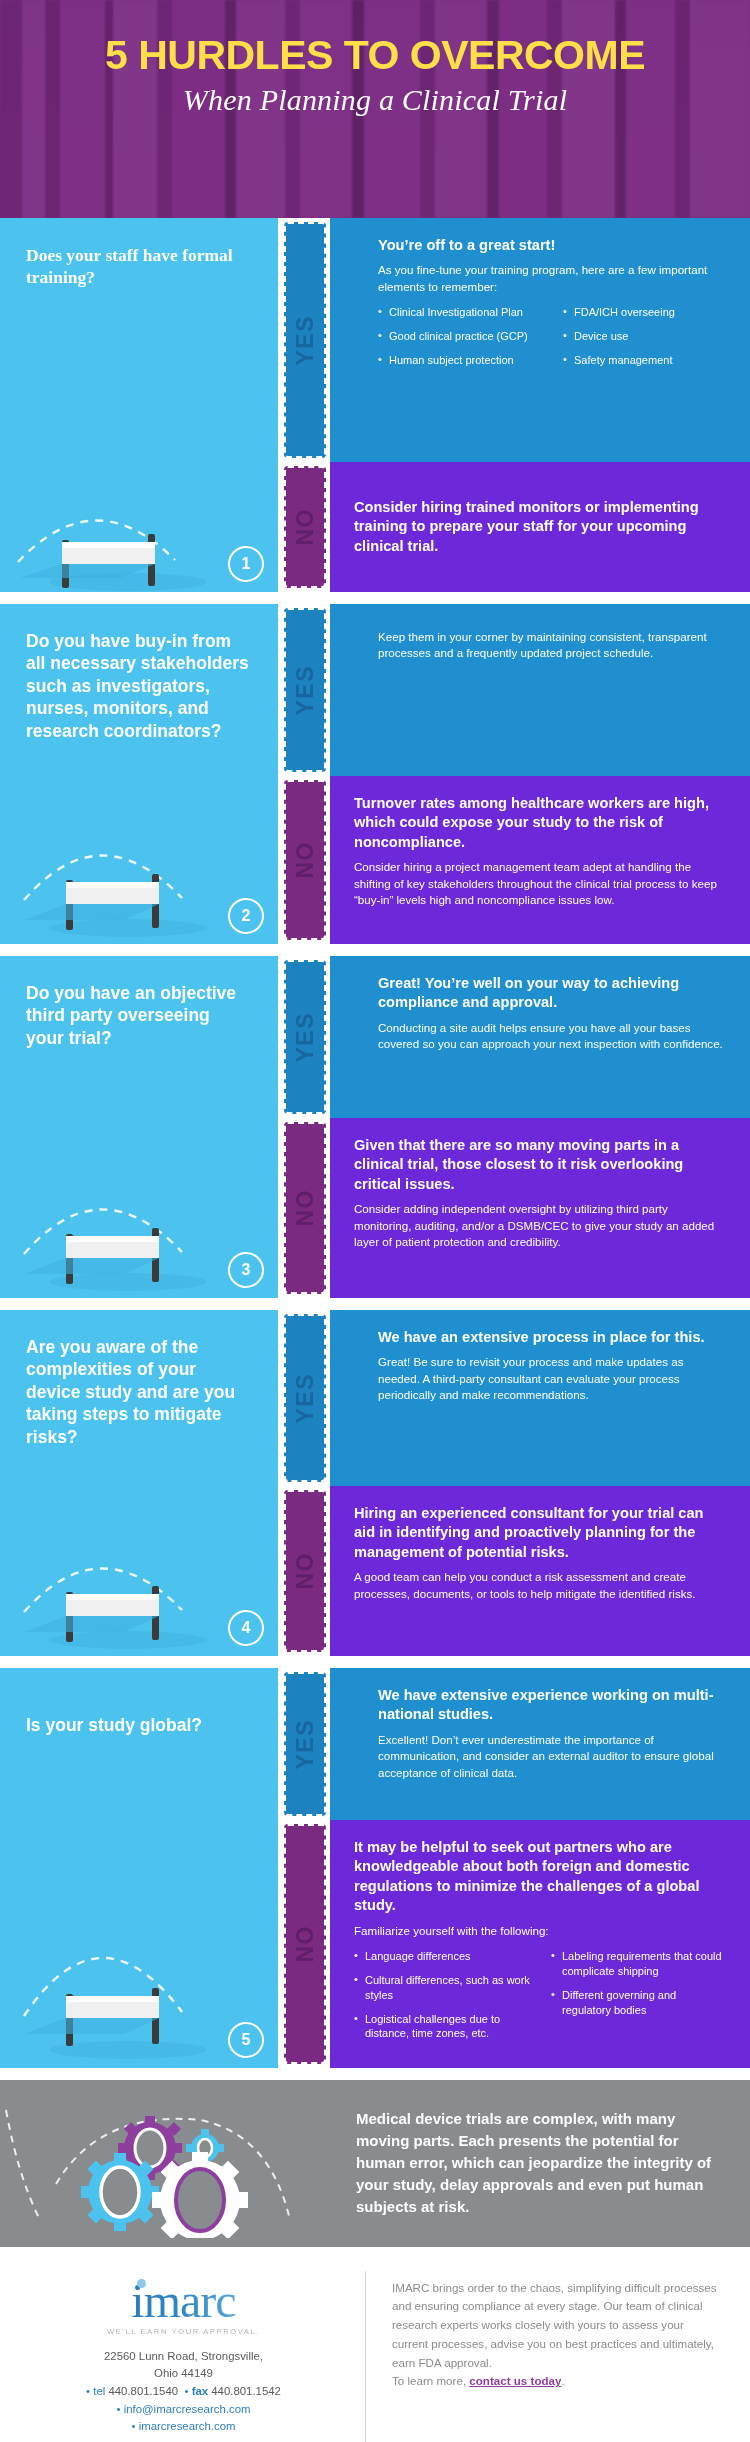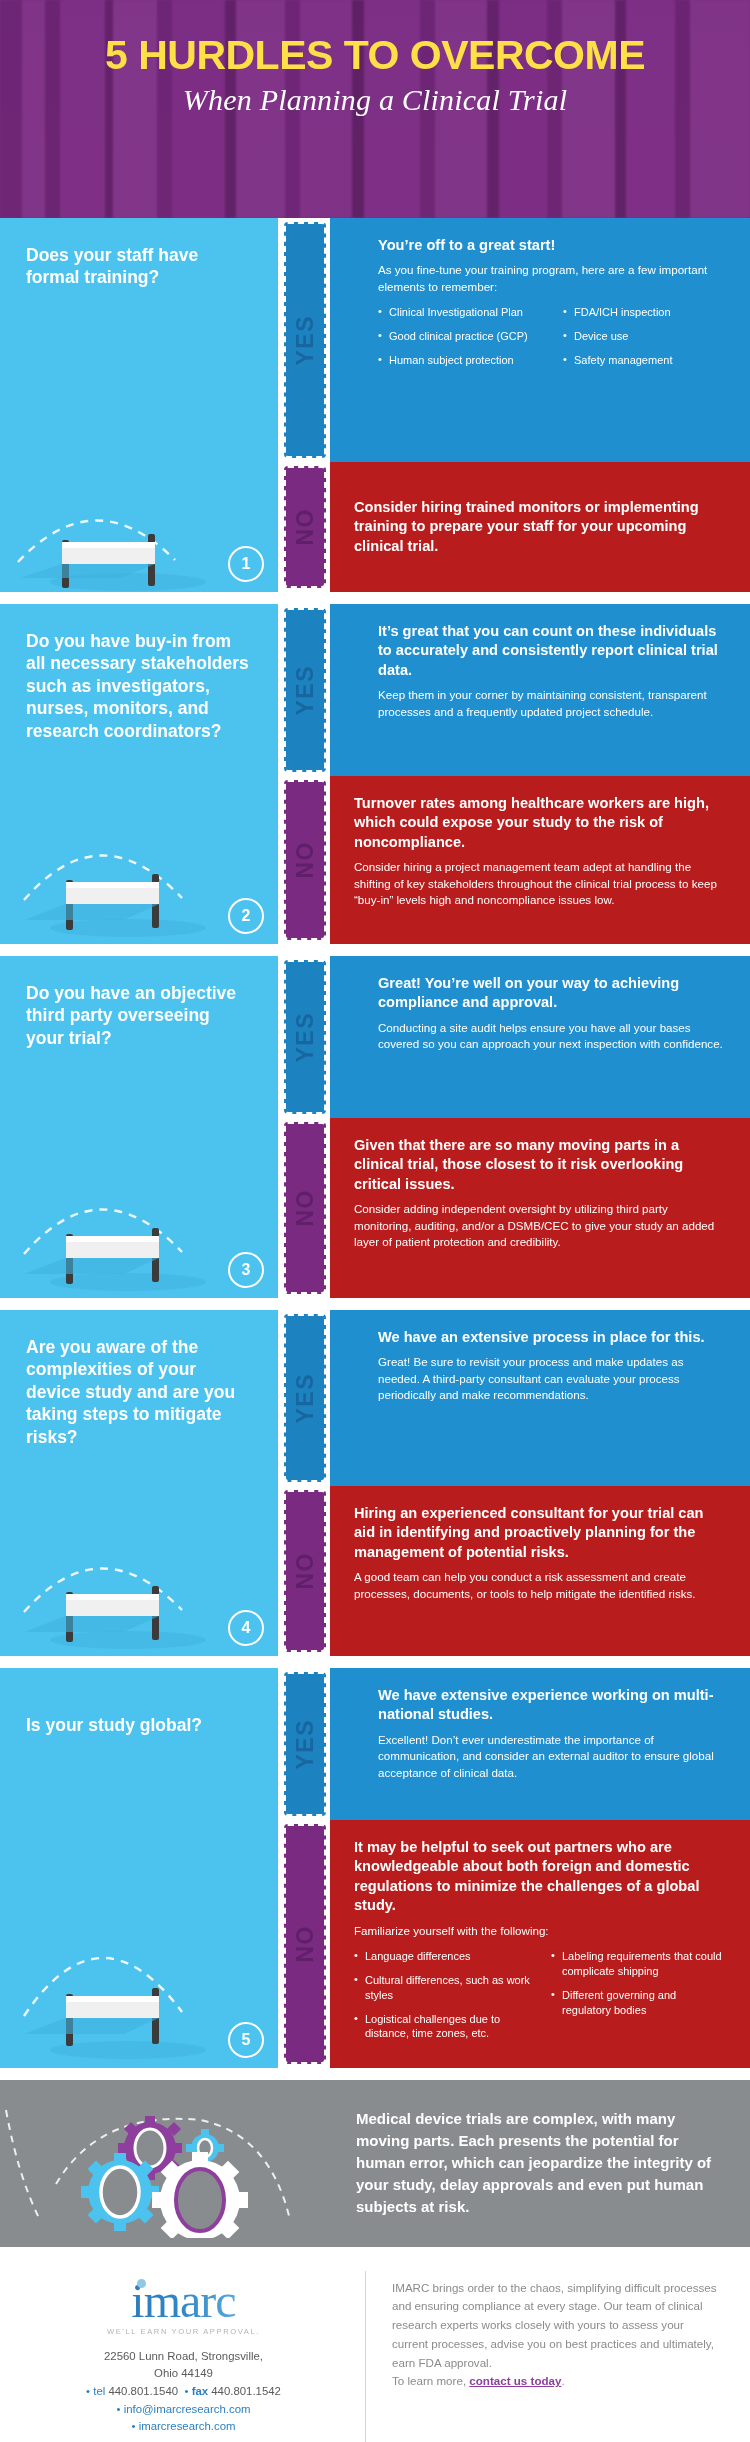--- a/index.html
+++ b/index.html
@@ -93,21 +93,21 @@
     transform: rotate(180deg);
     font-size: 23px;
     font-weight: 700;
     letter-spacing: 1.5px;
   }
   .tab-yes .tab-label { color: #1866a0; }
   .tab-no  .tab-label { color: #5f1f69; }
 
   .ans-col { flex: 1 1 auto; padding: 18px 22px 18px 24px; }
   .ans-yes { background: #1f8fd0; padding-left: 48px; }
-  .ans-no  { background: #b91c1c; }
+  .ans-no  { background: #6d28d9; }
 
   .ans-head {
     color: #ffffff;
     font-size: 14.6px;
     font-weight: 700;
     line-height: 1.33;
   }
   .ans-body {
     color: #ffffff;
     font-size: 11.6px;
@@ -247,39 +247,39 @@
   <div class="header">
     <div class="bg-wash"></div>
     <div class="title-wrap">
       <div class="hdr-title">5 HURDLES TO OVERCOME</div>
       <div class="hdr-sub">When Planning a Clinical Trial</div>
     </div>
   </div>
 
   <div class="section">
     <div class="section-row">
-      <div class="q-col" style="min-height:244px;">
+      <div class="q-col" style="min-height:244px;font-family:Liberation Serif, serif;">
         <div class="q-text">Does your staff have formal training?</div>
       </div>
       <div class="tab-col">
         <div class="tab tab-yes">
           <span class="tab-label">YES</span>
         </div>
       </div>
       <div class="ans-col ans-yes">
         <div class="ans-head">You’re off to a great start!</div>
         <div class="ans-body">As you fine-tune your training program, here are a few important elements to remember:</div>
         <div class="bullets">
           <ul>
             <li>Clinical Investigational Plan</li>
             <li>Good clinical practice (GCP)</li>
             <li>Human subject protection</li>
           </ul>
           <ul>
-            <li>FDA/ICH inspection</li>
+            <li>FDA/ICH overseeing</li>
             <li>Device use</li>
             <li>Safety management</li>
           </ul>
         </div>
       </div>
     </div>
     <div class="section-row">
       <div class="q-col" style="min-height:130px;">
         <div class="illus">
           <svg width="278" height="130" viewBox="0 0 278 130">
@@ -309,21 +309,20 @@
     <div class="section-row">
       <div class="q-col" style="min-height:172px;">
         <div class="q-text">Do you have buy-in from all necessary stakeholders such as investigators, nurses, monitors, and research coordinators?</div>
       </div>
       <div class="tab-col">
         <div class="tab tab-yes">
           <span class="tab-label">YES</span>
         </div>
       </div>
       <div class="ans-col ans-yes">
-        <div class="ans-head">It’s great that you can count on these individuals to accurately and consistently report clinical trial data.</div>
         <div class="ans-body">Keep them in your corner by maintaining consistent, transparent processes and a frequently updated project schedule.</div>
       </div>
     </div>
     <div class="section-row">
       <div class="q-col" style="min-height:168px;">
         <div class="illus">
           <svg width="278" height="168" viewBox="0 0 278 168">
             <ellipse cx="128" cy="152" rx="78" ry="9" fill="#3fb3e0" opacity=".55"></ellipse>
             <path d="M24 124 Q100 36 182 122" stroke="#ffffff" stroke-width="2.4" fill="none" stroke-dasharray="8 7" opacity=".9"></path>
             <rect x="66" y="104" width="7" height="50" rx="2" fill="#3b3b3b"></rect>

